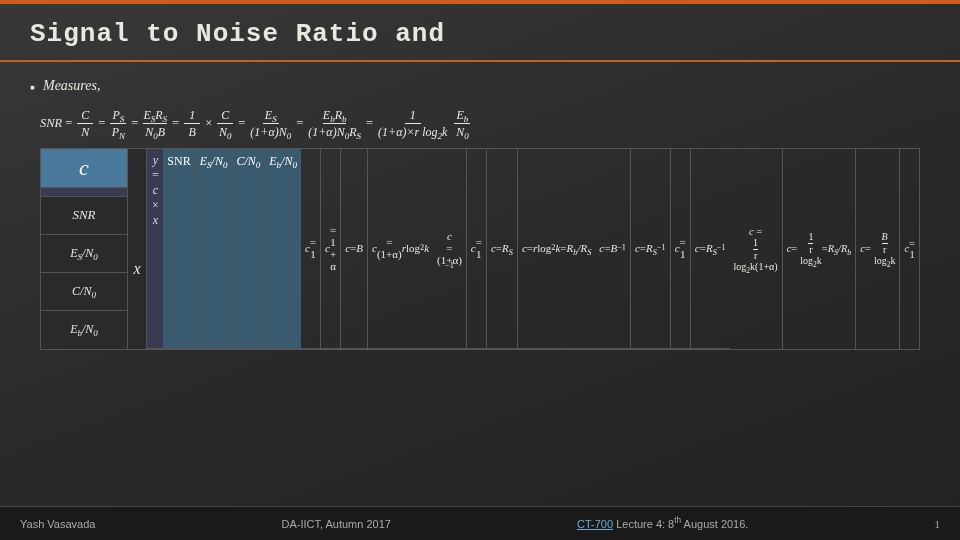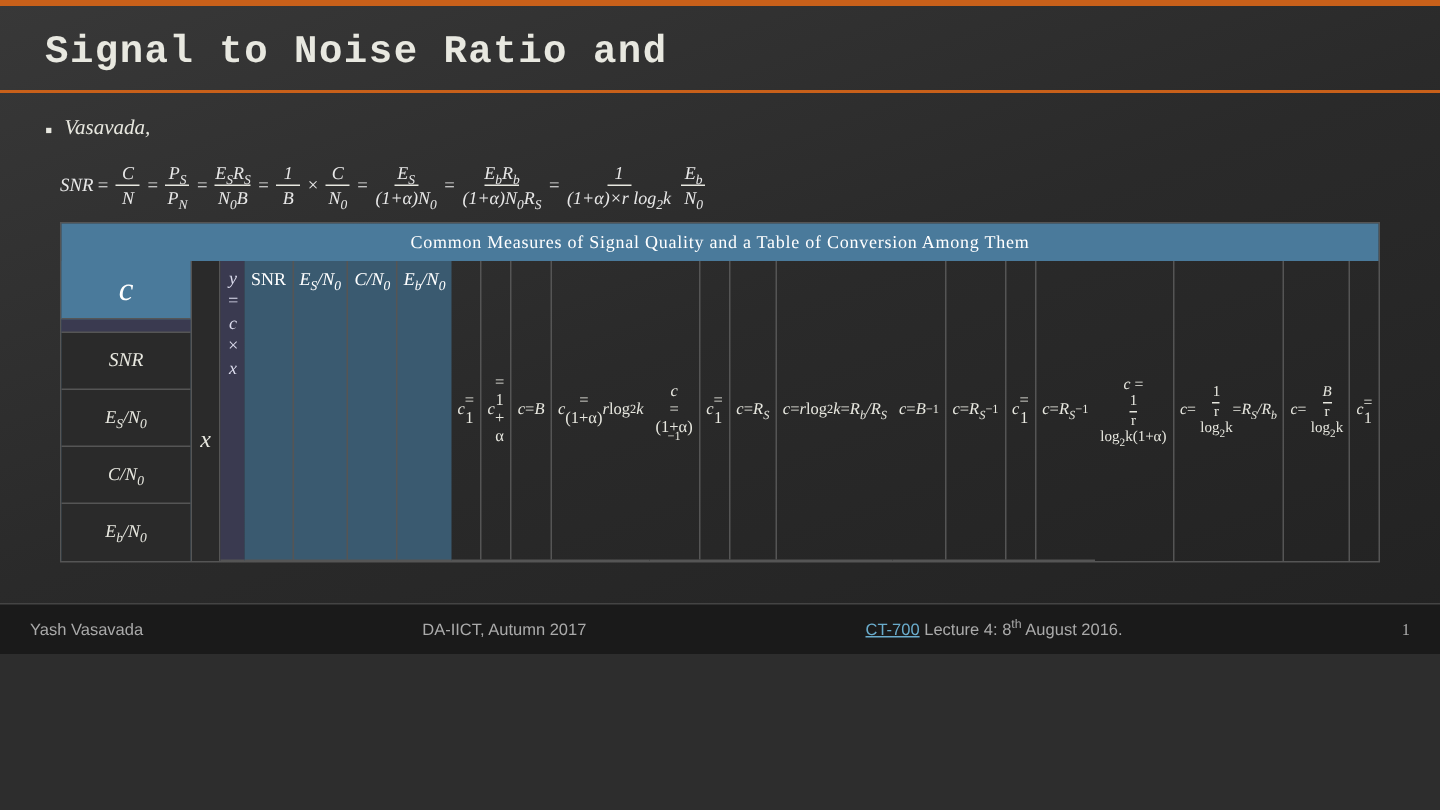--- a/index.html
+++ b/index.html
@@ -8,21 +8,21 @@
       height: 540px;
       background: #2d2d2d;
       font-family: 'Georgia', serif;
       color: #e8e8e8;
       overflow: hidden;
       position: relative;
     }
 
     .slide {
       width: 960px;
-      height: 436px;
+      height: 540px;
       background: linear-gradient(160deg, #383838 0%, #2a2a2a 50%, #222 100%);
       position: relative;
       padding: 0;
     }
 
     
     .top-border {
       width: 100%;
       height: 4px;
       background: #c8601a;
@@ -171,21 +171,21 @@
   <div class="title-area">
     <div class="slide-title">
       <span>Signal to Noise Ratio and</span><br>
     </div>
   </div>
 
   <div class="content-area">
 
     <div class="bullet-section">
       <span class="bullet">▪</span>
-      <span class="therefore-text">Vasavada,</span>
+      <span class="therefore-text">Measures,</span>
     </div>
 
     <div class="snr-formula">
       <span class="math-italic">SNR</span>
       <span>=</span>
       <span class="fraction">
         <span class="frac-num math-italic">C</span>
         <span class="frac-den math-italic">N</span>
       </span>
       <span>=</span>
@@ -224,23 +224,20 @@
         <span class="frac-den math-italic">(1+α)×r log<sub>2</sub>k</span>
       </span>
       <span class="fraction">
         <span class="frac-num math-italic">E<sub>b</sub></span>
         <span class="frac-den math-italic">N<sub>0</sub></span>
       </span>
     </div>
 
     <div class="table-section">
 
-      <div class="table-header-row">
-        <span>Common Measures of Signal Quality and a Table of Conversion Among Them</span>
-      </div>
 
       <div style="display: flex;">
 
         <div style="width:100px; display:flex; flex-direction:column; align-items:center; background:#3a5a70; border-right:1px solid #555;">
           <div style="font-style:italic; font-size:22px; font-family:'Times New Roman',serif; color:#fff; padding:6px 10px; border-bottom:1px solid #555; width:100%; text-align:center; background:#4a7a9b;">
             <span>c</span>
           </div>
 
           <div style="font-style:italic;font-size:12px;color:#dde;padding:4px;text-align:center;background:#3a3a50;width:100%;border-bottom:1px solid #555;"></div>
 

